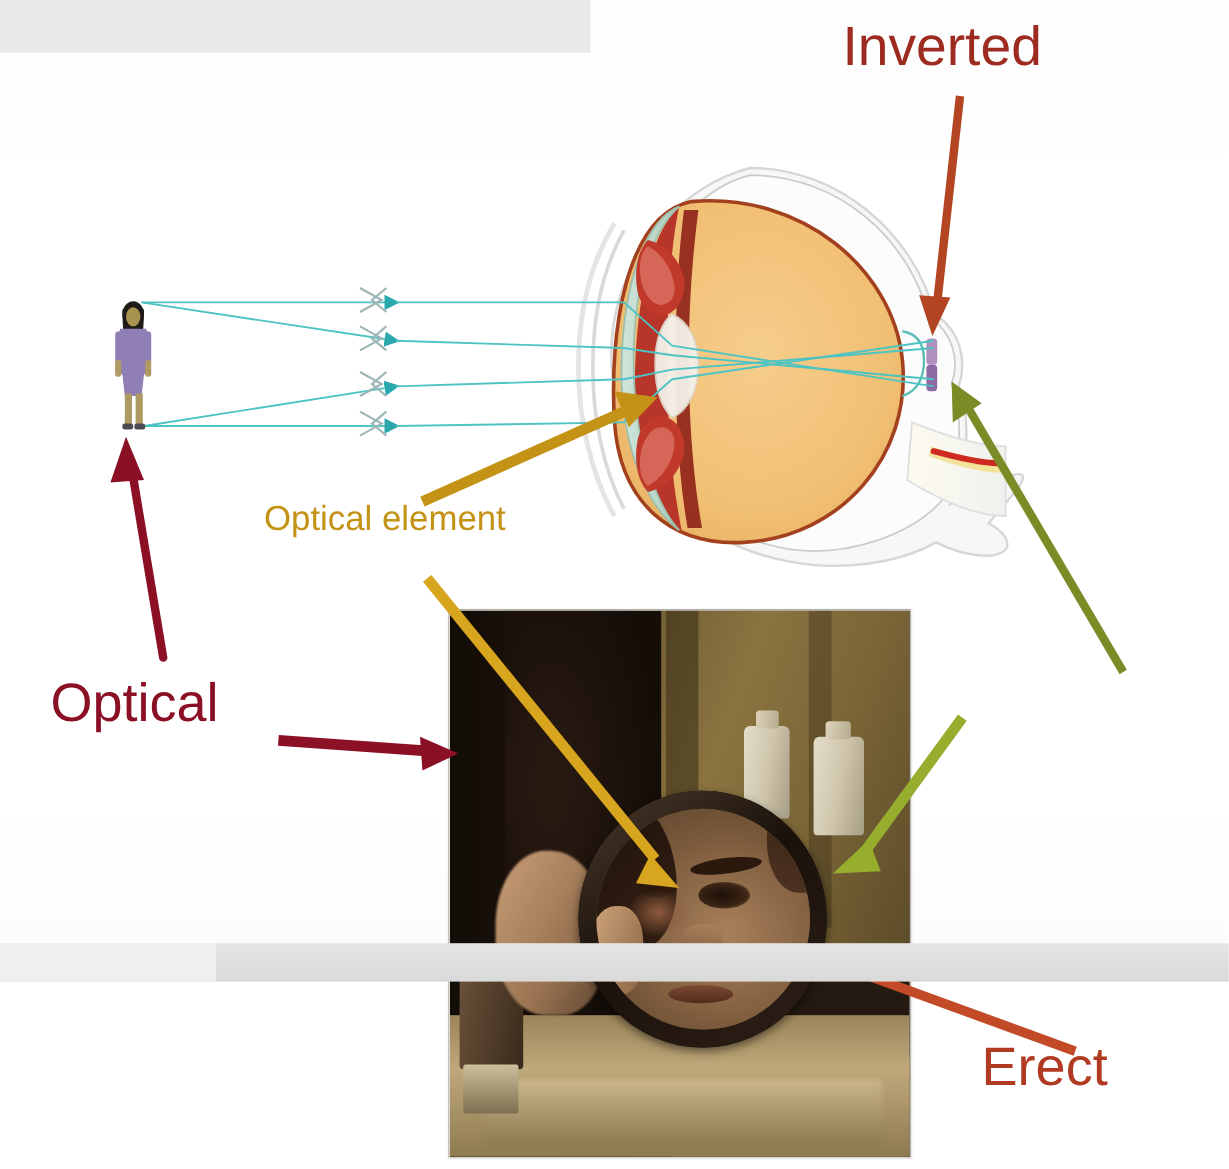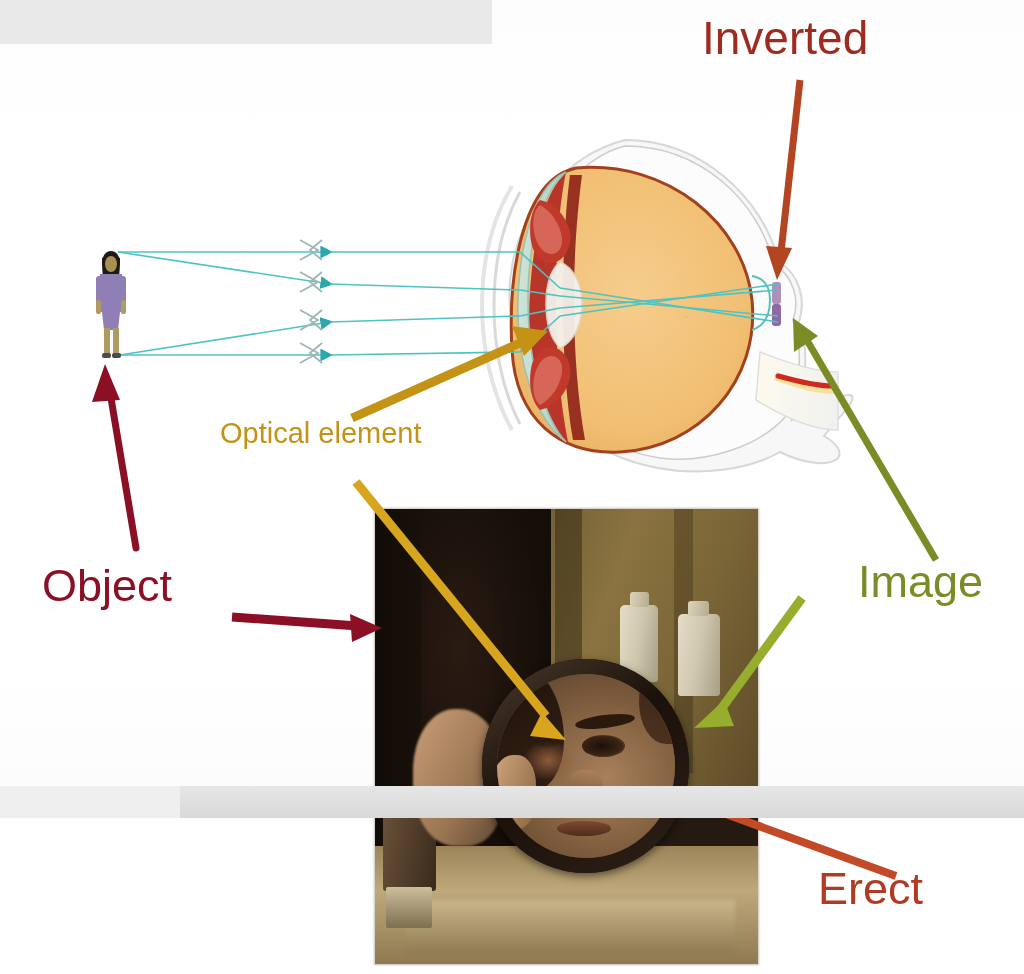--- a/index.html
+++ b/index.html
@@ -315,20 +315,19 @@
     </g>
 
     <g>
       <path d="M896 876 L704 806" stroke="#c24a26" stroke-width="8" stroke-linecap="butt"></path>
       <path d="M674 796 L710 790 L700 818 Z" fill="#c24a26"></path>
     </g>
   </svg>
 
   <div class="label lbl-inverted">Inverted</div>
   <div class="label lbl-optical">Optical element</div>
-  <div class="label lbl-object">Object</div>
-  <div class="label lbl-image">Image</div>
+  <div class="label lbl-object">Optical</div>
   <div class="label lbl-erect">Erect</div>
 
   <div class="bar-bottom"></div>
   <div class="bar-bottom-notch"></div>
 
 </div>
 
 </body></html>

